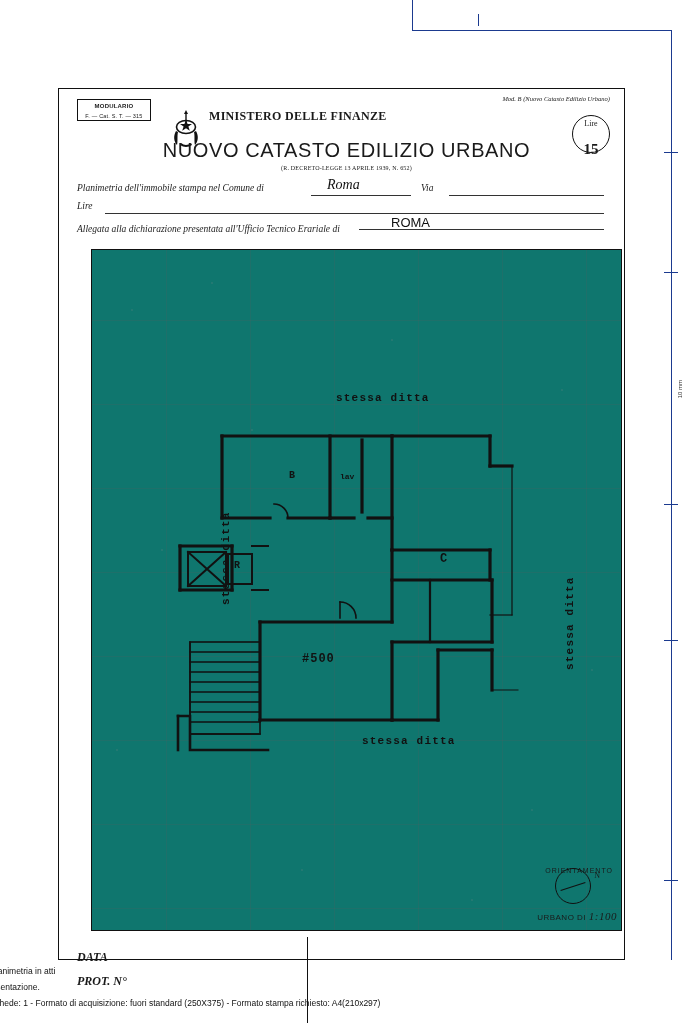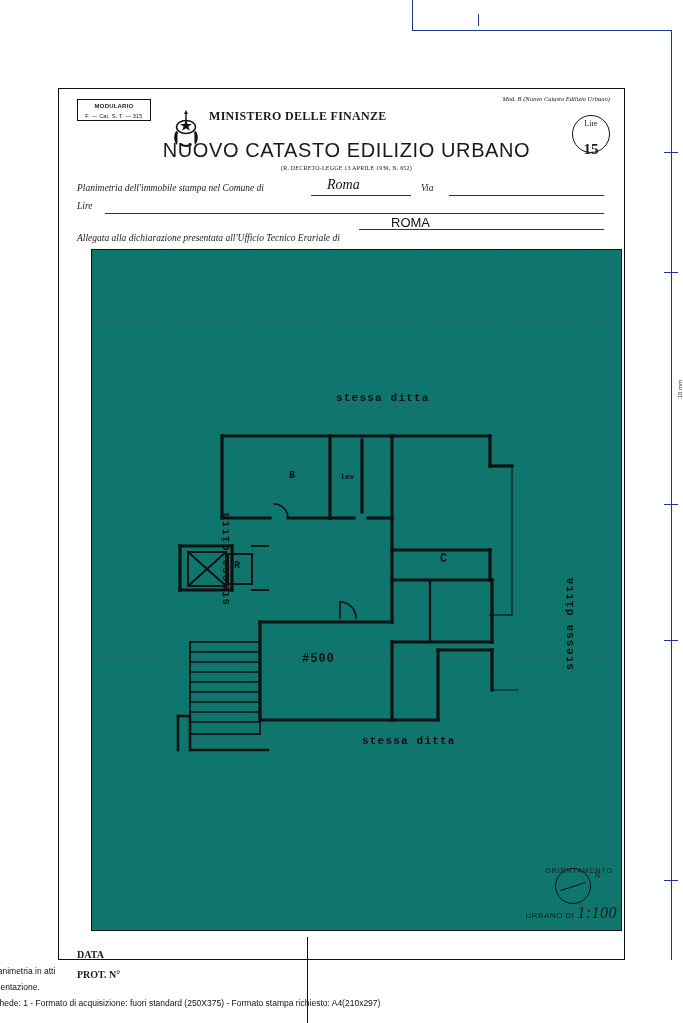--- a/index.html
+++ b/index.html
@@ -156,32 +156,32 @@
   }
   .compass .n{
     position:absolute;right:-10px;top:2px;font-size:8px;
     font-family:"Liberation Serif",serif;
   }
   .scala{
     position:absolute;right:4px;bottom:8px;
     font-family:"Liberation Sans",sans-serif;
     font-size:8px;letter-spacing:.5px;
   }
-  .scala .v{font-family:"Liberation Serif",serif;font-style:italic;font-size:16px;}
+  .scala .v{font-family:"Liberation Serif",serif;font-style:italic;font-size:11px;}
 
   
   .annobox{
     position:absolute;left:18px;top:828px;width:290px;height:20px;
     border:1.2px solid #111;
     font-family:"Liberation Sans",sans-serif;
     font-size:8px;font-weight:bold;letter-spacing:.3px;
     display:flex;align-items:center;justify-content:center;
   }
   .annofields{
-    position:absolute;left:18px;top:856px;font-size:10px;font-weight:bold;
+    position:absolute;left:18px;top:856px;font-size:12px;font-style:italic;font-weight:bold;
     line-height:2;
   }
   .vsplit{
     position:absolute;left:248px;top:848px;width:0;height:120px;border-left:1.2px solid #111;
   }
 
   
   .foot{
     position:absolute;left:-16px;
     font-family:"Liberation Sans",sans-serif;
@@ -247,21 +247,21 @@
 
     <div class="formline" style="left:18px;top:94px;">Planimetria dell'immobile stampa nel Comune di</div>
     <div class="rule" style="left:252px;top:106px;width:100px;"></div>
     <div class="hand" style="position:absolute;left:268px;top:88px;">Roma</div>
     <div class="formline" style="left:362px;top:94px;">Via</div>
     <div class="rule" style="left:390px;top:106px;width:155px;"></div>
 
     <div class="formline" style="left:18px;top:112px;">Lire</div>
     <div class="rule" style="left:46px;top:124px;width:499px;"></div>
 
-    <div class="formline" style="left:18px;top:144px;font-style:italic;">Allegata alla dichiarazione presentata all'Ufficio Tecnico Erariale di</div>
+    <div class="formline" style="left:18px;top:135px;font-style:italic;">Allegata alla dichiarazione presentata all'Ufficio Tecnico Erariale di</div>
     <div class="rule" style="left:300px;top:140px;width:245px;"></div>
     <div class="hand-print" style="position:absolute;left:332px;top:126px;">ROMA</div>
 
     <div class="drawbox">
       <div class="grid"></div>
 
       <svg class="speck" width="529" height="680" viewBox="0 0 529 680" aria-hidden="true">
         <g fill="#8a8a8a" opacity=".45">
           <circle cx="40" cy="60" r="1"></circle>
             <circle cx="120" cy="33" r="1"></circle>

